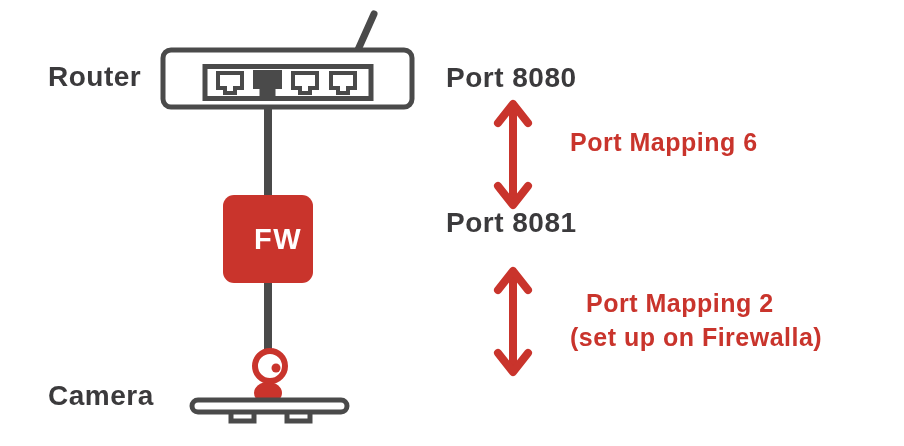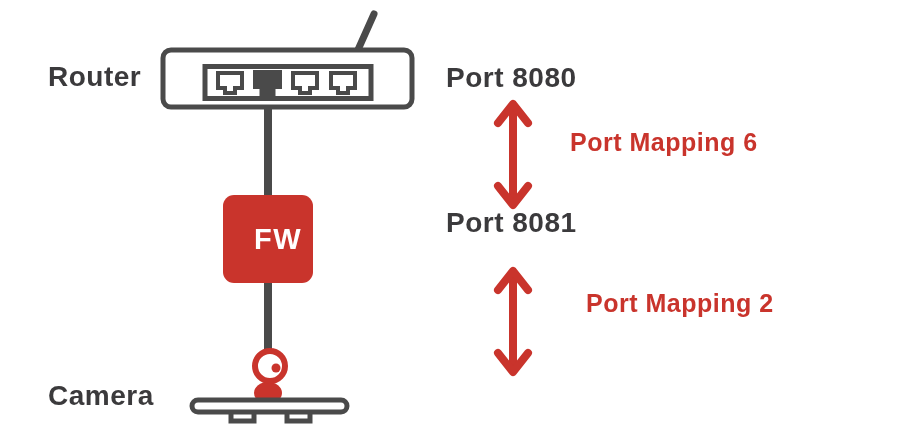--- a/index.html
+++ b/index.html
@@ -94,14 +94,15 @@
 
   <div class="label" style="left:48px; top:62px;">Router</div>
   <div class="fw-label">FW</div>
   <div class="label" style="left:48px; top:381px;">Camera</div>
 
   <div class="label" style="left:446px; top:63px;">Port 8080</div>
   <div class="label" style="left:446px; top:208px;">Port 8081</div>
 
   <div class="label red" style="left:570px; top:129px;">Port Mapping 6</div>
   <div class="label red" style="left:586px; top:290px;">Port Mapping 2</div>
+  <div class="label red" style="left:570px; top:324px;">(set up on Firewalla)</div>
 
 </div>
 
 </body></html>

